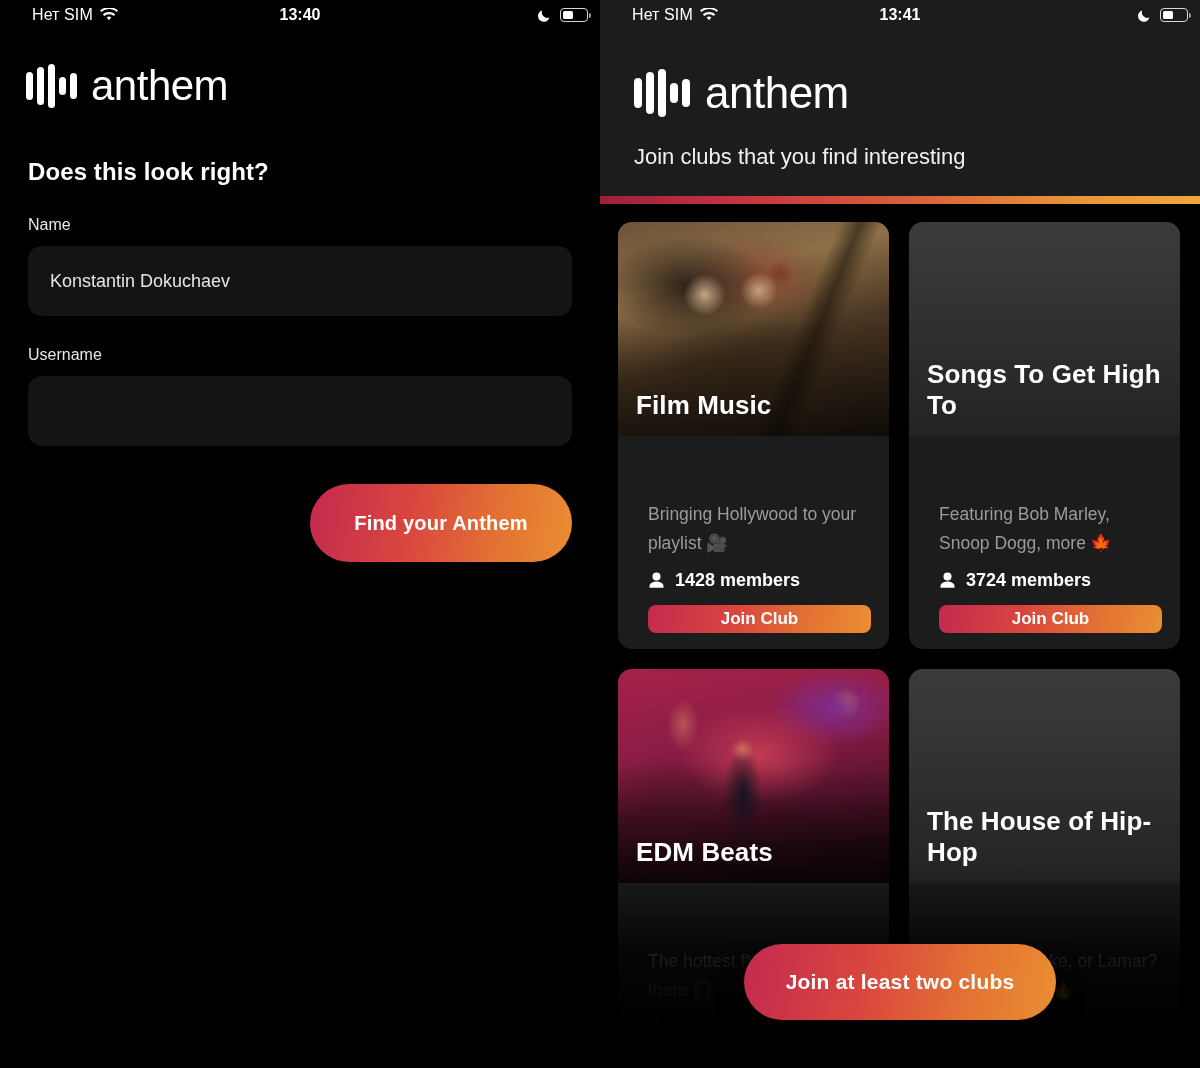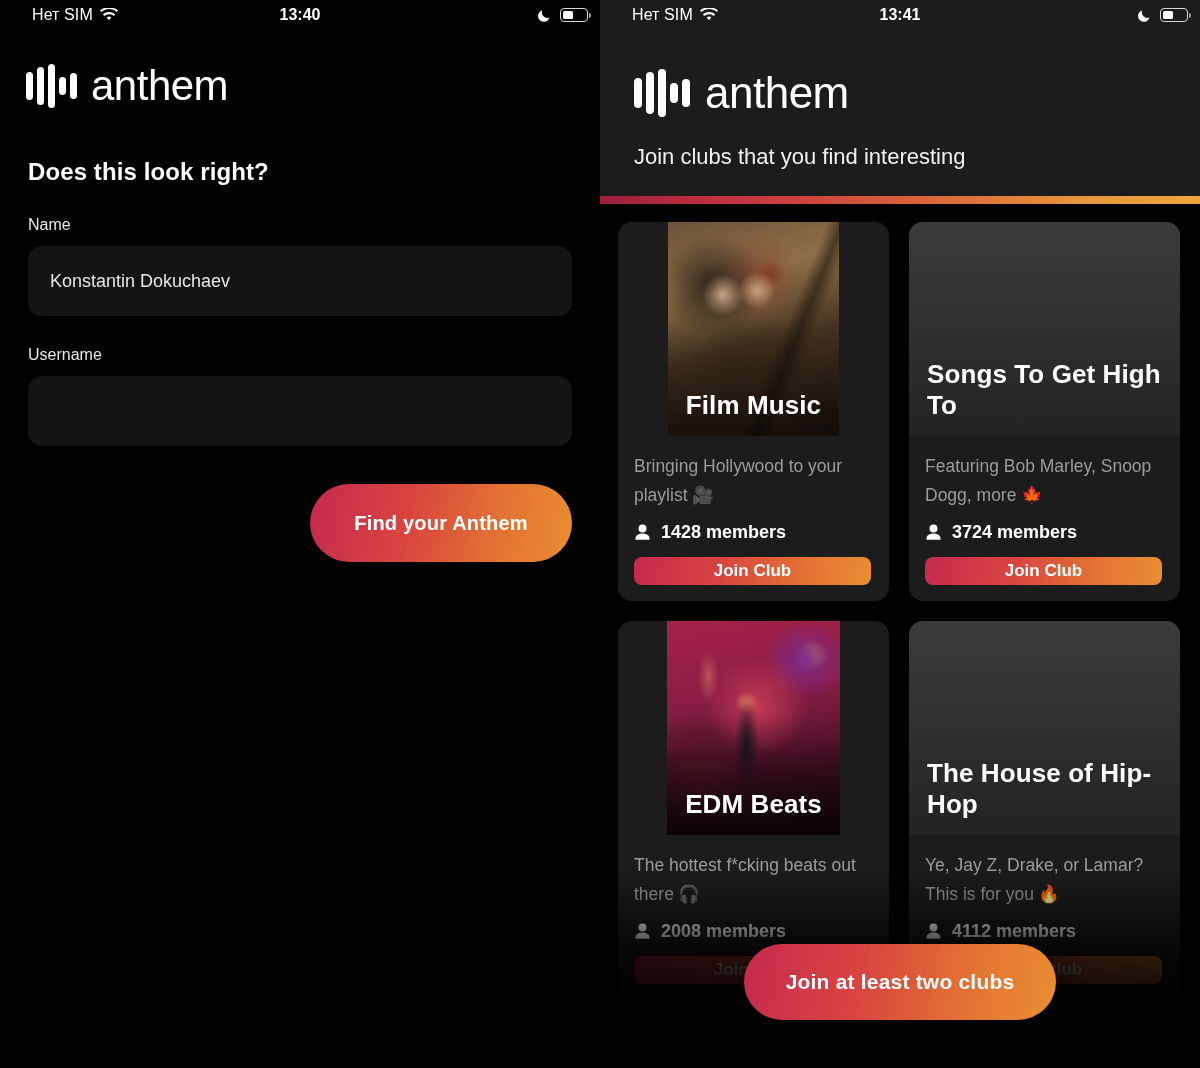--- a/index.html
+++ b/index.html
@@ -101,40 +101,40 @@
     background: linear-gradient(90deg, #9e1f3d 0%, #c33340 22%, #d9603a 52%, #e8953a 80%, #f0a63c 100%);
   }
 
   .cards {
     padding: 18px 20px 0 18px; display: grid;
     grid-template-columns: 1fr 1fr; gap: 20px 20px;
     position: relative;
   }
   .card {
     background: #1c1c1c; border-radius: 14px; overflow: hidden;
-    display: flex; flex-direction: column; position: relative; align-items: center;
+    display: flex; flex-direction: column; position: relative;
   }
   .card-media {
     height: 214px; position: relative; display: flex;
     align-items: flex-end; overflow: hidden;
   }
   .card-media.placeholder {
     background: linear-gradient(180deg, #3b3b3b 0%, #313131 45%, #232323 100%);
   }
   .card-media .photo { position: absolute; inset: 0; }
   .card-media .scrim {
     position: absolute; inset: 0;
     background: linear-gradient(180deg, rgba(0,0,0,0) 45%, rgba(0,0,0,.55) 100%);
   }
   .card-title {
     position: relative; z-index: 2; color: #fff;
     font-size: 26px; font-weight: 700; line-height: 1.22;
     padding: 0 18px 14px 18px; letter-spacing: .1px;
   }
-  .card-body { padding: 16px 18px 16px 16px; display: flex; flex-direction: column; }
+  .card-body { padding: 16px 18px 16px 30px; display: flex; flex-direction: column; margin-top: 48px; }
   .card-desc {
     color: #9b9b9b; font-size: 17.5px; line-height: 1.65; min-height: 58px;
   }
   .card-members {
     display: flex; align-items: center; gap: 10px;
     color: #fff; font-size: 18px; font-weight: 600; margin-top: 12px;
   }
   .person-icon svg { display:block; }
   .btn-join {
     margin-top: 14px; height: 28px; width: 100%;

